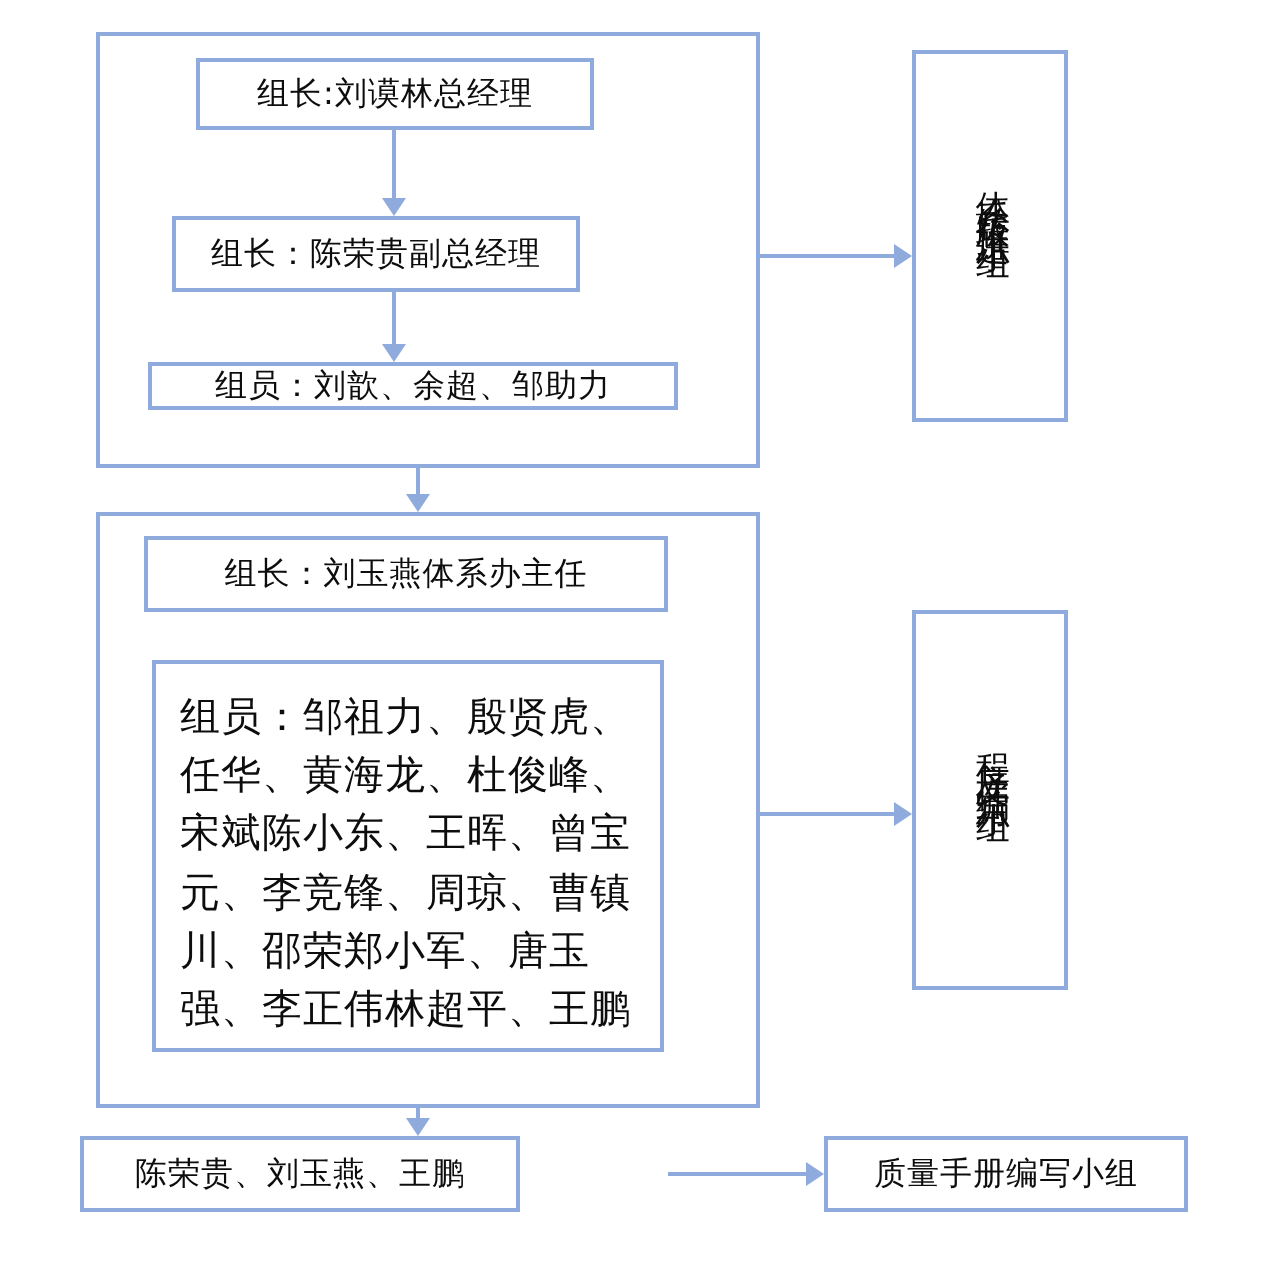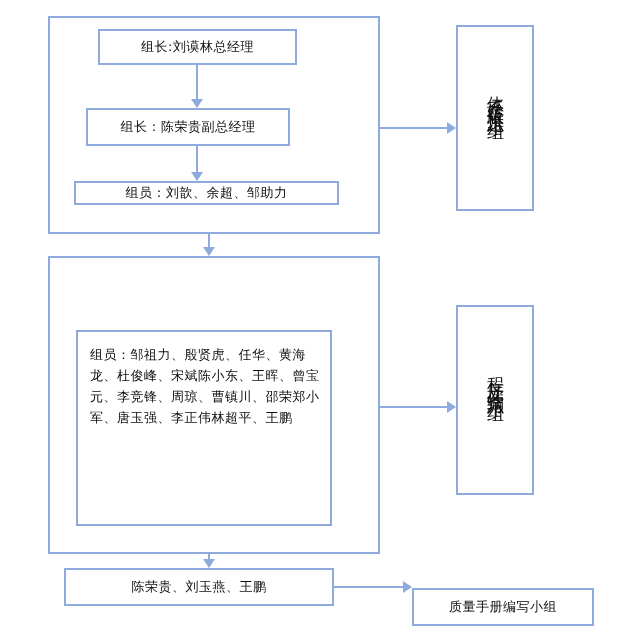--- a/index.html
+++ b/index.html
@@ -32,21 +32,21 @@
     border: 2px solid #8FAADC;
     background: #ffffff;
   }
   .inner-box {
     display: flex;
     align-items: center;
     justify-content: center;
   }
   .label {
     color: #0d0d0d;
-    font-size: 13px;
+    font-size: 16px;
     line-height: 1.35;
     white-space: nowrap;
     letter-spacing: 0.5px;
   }
 
   
   #group-one-container {
     left: 48px;  top: 16px;
     width: 332px; height: 218px;
   }
@@ -75,21 +75,21 @@
     width: 262px; height: 38px;
   }
   #members-secondary-box {
     left: 76px; top: 330px;
     width: 256px; height: 196px;
     display: block;
     padding: 12px 10px 8px 12px;
   }
   #members-secondary-box .label {
     white-space: normal;
-    font-size: 13px;
+    font-size: 20px;
     line-height: 1.46;
     text-align: left;
   }
 
   
   .vertical-box {
     position: absolute;
     box-sizing: border-box;
     border: 2px solid #8FAADC;
     background: #ffffff;
@@ -111,26 +111,26 @@
     left: 456px; top: 25px;
     width: 78px; height: 186px;
   }
   #procedure-group-box {
     left: 456px; top: 305px;
     width: 78px; height: 190px;
   }
 
   
   #bottom-members-box {
-    left: 64px; top: 568px;
-    width: 270px; height: 38px;
+    left: 40px; top: 568px;
+    width: 220px; height: 38px;
   }
   #manual-group-box {
     left: 412px; top: 568px;
-    width: 182px; height: 38px; margin-top: 20px;
+    width: 182px; height: 38px;
   }
 
   
   .connector {
     position: absolute;
     background: #8FAADC;
   }
   .v-line { width: 2px; }
   .h-line { height: 2px; }
 
@@ -186,20 +186,23 @@
   <div class="box inner-box" id="leader-secondary-box">
     <span class="label">组长：陈荣贵副总经理</span>
   </div>
 
   <div class="box inner-box" id="members-primary-box">
     <span class="label">组员：刘歆、余超、邹助力</span>
   </div>
 
   <div class="box container-box" id="group-two-container"></div>
 
+  <div class="box inner-box" id="leader-tertiary-box">
+    <span class="label">组长：刘玉燕体系办主任</span>
+  </div>
 
   <div class="box" id="members-secondary-box">
     <span class="label">组员：邹祖力、殷贤虎、任华、黄海龙、杜俊峰、宋斌陈小东、王晖、曾宝元、李竞锋、周琼、曹镇川、邵荣郑小军、唐玉强、李正伟林超平、王鹏</span>
   </div>
 
   <div class="vertical-box" id="system-group-box">
     <span class="vertical-text">体系转版推进小组</span>
   </div>
 
   <div class="vertical-box" id="procedure-group-box">

